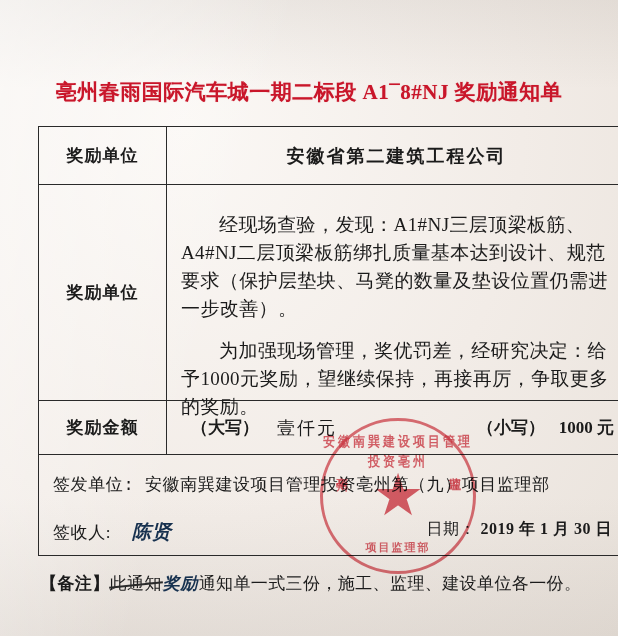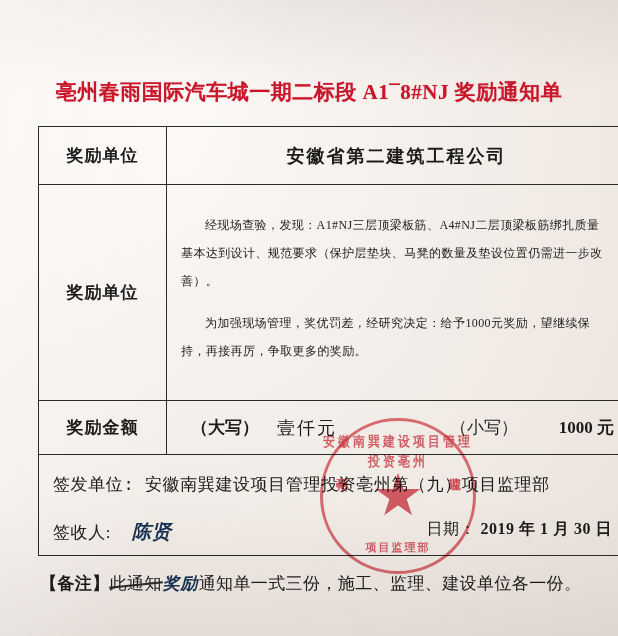--- a/index.html
+++ b/index.html
@@ -96,21 +96,21 @@
   }
 
   #row-reason { height: 216px; }
   #row-reason .cell-label { letter-spacing: 1px; }
   #row-reason .cell-value {
     align-items: flex-start;
     padding: 26px 16px 0 14px;
     display: block;
   }
   .para {
-    font-size: 12px;
+    font-size: 19px;
     line-height: 28px;
     color: #1b1b1b;
     text-indent: 2em;
     margin: 0 0 6px 0;
     letter-spacing: 0.4px;
   }
   .para.second { margin-top: 14px; }
 
   #row-amount { height: 54px; }
   #row-amount .cell-value {
@@ -120,22 +120,22 @@
   }
   .amount-upper-label { margin-left: 14px; font-weight: bold; }
   .amount-upper-value {
     margin-left: 18px;
     font-size: 18px;
     font-weight: normal;
     letter-spacing: 2px;
   }
   .amount-lower-label {
     position: absolute;
-    right: 108px;
-    font-weight: normal;
+    right: 81px;
+    font-weight: bold;
   }
   .amount-lower-value {
     position: absolute;
     right: 12px;
     font-size: 17px;
     font-weight: bold;
   }
 
   #row-sign {
     height: 102px;

